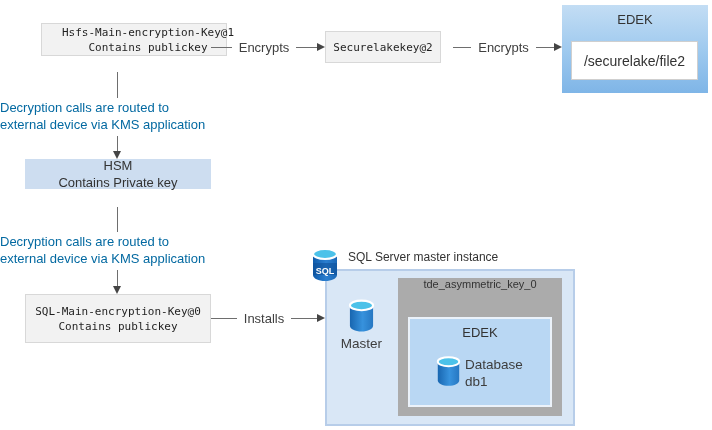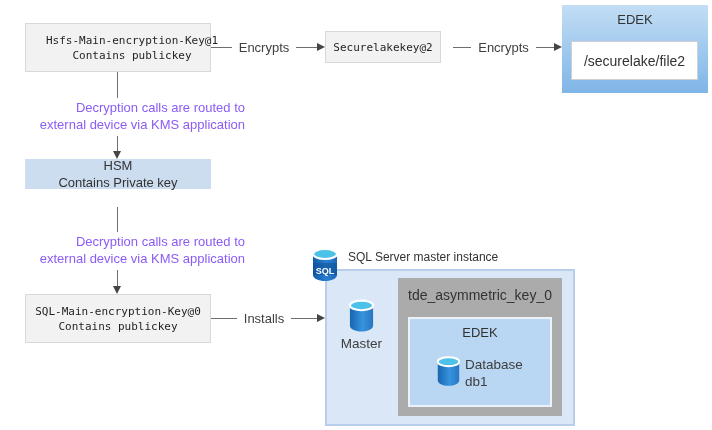--- a/index.html
+++ b/index.html
@@ -33,45 +33,45 @@
   }
 
   
   .harrow { position:absolute; display:flex; align-items:center; }
   .hline { flex:1; height:1px; background:#6e6e6e; }
   .alabel { margin:0 7px; font-size:13px; color:#404040; white-space:nowrap; }
   .ah-right { width:0; height:0; border-top:4px solid transparent; border-bottom:4px solid transparent; border-left:8px solid #454545; }
   .vline { position:absolute; width:1px; background:#6e6e6e; }
   .ah-down { position:absolute; width:0; height:0; border-left:4px solid transparent; border-right:4px solid transparent; border-top:8px solid #454545; }
 
-  .note { position:absolute; font-size:13px; line-height:17px; color:#8b5cf6; text-align:right; }
+  .note { position:absolute; font-size:13px; line-height:17px; color:#0369a1; text-align:left; }
 
   
   .container {
     position:absolute; background:#d9e7f6; border:2px solid #b7cde9; box-sizing:border-box;
   }
   .instance-label { position:absolute; font-size:12px; color:#333333; white-space:nowrap; }
   .icon { position:absolute; }
   .small-label { position:absolute; font-size:13.5px; color:#3d3d3d; text-align:center; }
 
   .tdebox { position:absolute; background:#ababab; box-sizing:border-box; }
-  .tdebox .title { margin-top:9px; text-align:center; font-size:14px; color:#333333; white-space:nowrap; }
+  .tdebox .title { text-align:center; font-size:11px; color:#333333; white-space:nowrap; }
   .inner-edek {
     position:absolute; background:#b9d7f3; border:2px solid #ebf2fa; box-sizing:border-box;
   }
   .inner-edek .title { margin-top:6px; text-align:center; font-size:13px; color:#333333; }
   .dbrow { position:absolute; display:flex; align-items:flex-start; }
   .dbtext { margin-left:4px; font-size:13.5px; line-height:17px; color:#3d3d3d; text-align:left; }
 </style>
 </head>
 <body>
 
 <div class="canvas">
 
-  <div class="gbox" style="left:25px; top:23px; width:186px; height:49px;padding-left:28px;">
+  <div class="gbox" style="left:41px; top:23px; width:186px; height:33px;padding-left:28px;">
     <div>Hsfs-Main-encryption-Key@1</div>
     <div>Contains publickey</div>
   </div>
 
   <div class="harrow" style="left:211px; top:36px; width:114px; height:22px;">
     <div class="hline"></div>
     <div class="alabel">Encrypts</div>
     <div class="hline"></div>
     <div class="ah-right"></div>
   </div>

